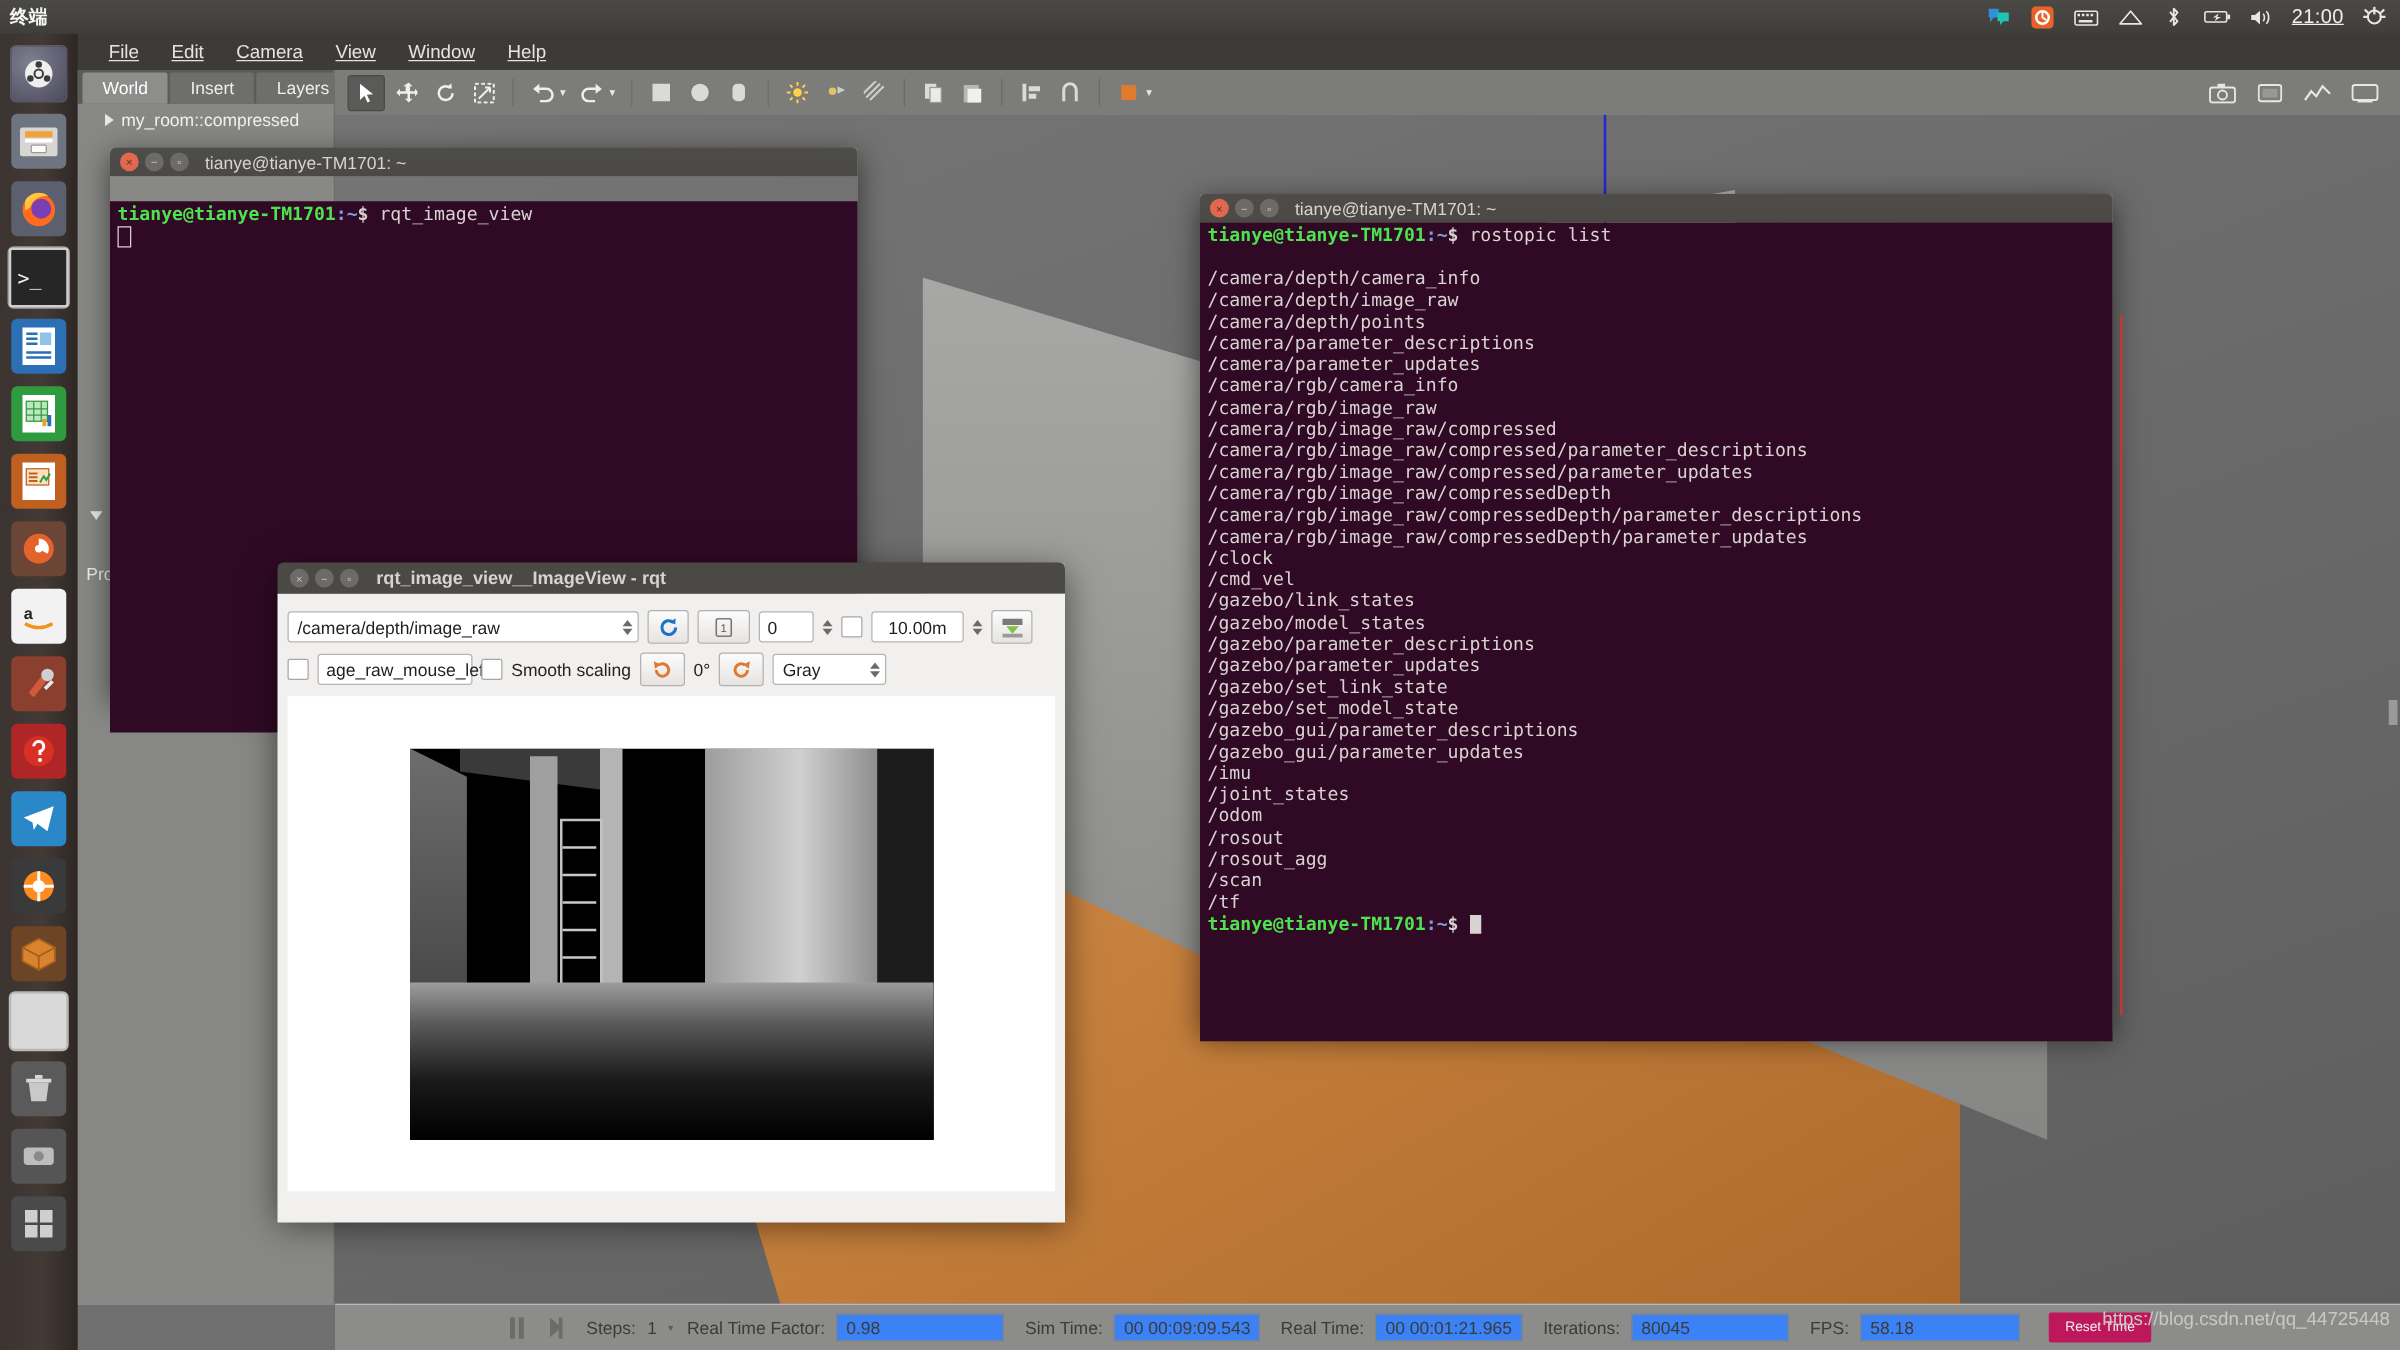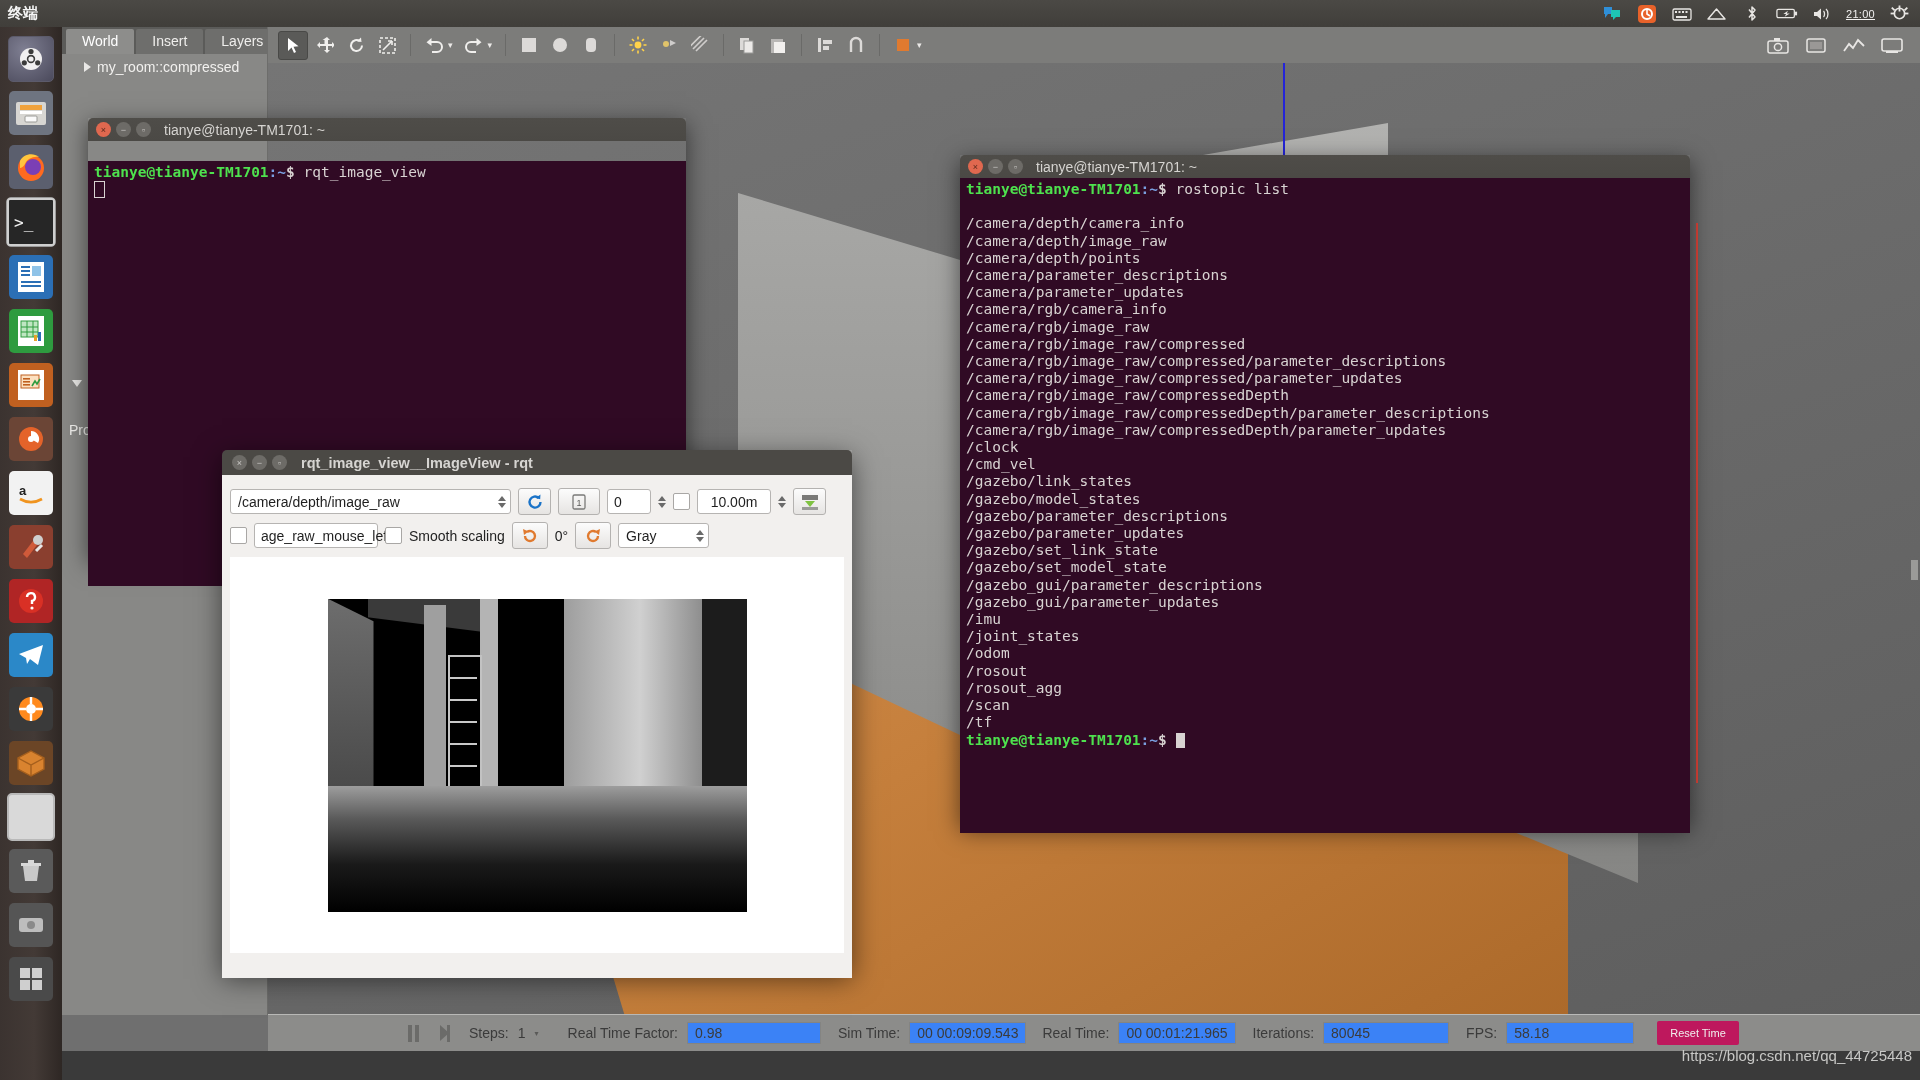--- a/index.html
+++ b/index.html
@@ -7,21 +7,21 @@
        font-family:"Liberation Sans",sans-serif;font-size:16px;
        -webkit-font-smoothing:antialiased;}
 
   
   #top-panel{position:absolute;left:0;top:0;width:1920px;height:27px;
     background:linear-gradient(180deg,#4b4945 0%,#403e3a 100%);
     color:#f2f1f0;display:flex;align-items:center;z-index:200;}
   #top-panel .app-name{margin-left:8px;font-size:15px;font-weight:bold;color:#f5f5f5;}
   #tray{margin-left:auto;display:flex;align-items:center;gap:13px;padding-right:10px;}
   #tray .tico{width:22px;height:20px;display:flex;align-items:center;justify-content:center;}
-  #tray .clock{font-size:11px;color:#f2f1f0;letter-spacing:.3px;text-decoration:underline;}
+  #tray .clock{font-size:16px;color:#f2f1f0;letter-spacing:.3px;text-decoration:underline;}
 
   
   #launcher{position:absolute;left:0;top:27px;width:62px;height:1053px;
     background:linear-gradient(90deg,#3b3330 0%,#433a36 55%,#2e2724 100%);
     z-index:190;padding-top:6px;}
   .lbtn{width:48px;height:48px;margin:5px auto 6px auto;border-radius:5px;
         display:flex;align-items:center;justify-content:center;position:relative;}
   .lbtn .g{width:44px;height:44px;border-radius:5px;display:flex;align-items:center;
         justify-content:center;font-size:24px;color:#fff;}
 
@@ -379,20 +379,28 @@
             <rect x="2" y="14" width="10" height="10"></rect>
             <rect x="14" y="14" width="10" height="10"></rect>
           </g>
         </svg>
     </span>
   </div>
 </div>
 
 <div id="gazebo">
 
+  <div id="gz-menubar">
+    <span class="mi"><u>File</u></span>
+    <span class="mi"><u>Edit</u></span>
+    <span class="mi"><u>Camera</u></span>
+    <span class="mi"><u>View</u></span>
+    <span class="mi"><u>Window</u></span>
+    <span class="mi"><u>Help</u></span>
+  </div>
 
   <div id="gz-body">
 
     <div id="gz-left">
       <div class="gz-tabs">
         <span class="gz-tab active">World</span>
         <span class="gz-tab">Insert</span>
         <span class="gz-tab">Layers</span>
       </div>
       <div class="tree-row">
@@ -578,21 +586,21 @@
           <i></i>
           <i></i>
         </span>
       <span style="display:flex;align-items:center;margin-left:12px;">
         <span class="step"></span>
           <span class="stepbar"></span>
       </span>
       <span style="margin-left:10px;">Steps:</span>
       <span>1</span>
       <span class="sbcaret">▾</span>
-      <span style="margin-left:20px;text-align:center;">Real Time Factor:</span>
+      <span style="margin-left:2px;text-align:center;">Real Time Factor:</span>
       <span class="fld" style="width:118px;">0.98</span>
       <span style="margin-left:8px;">Sim Time:</span>
       <span class="fld">00 00:09:09.543</span>
       <span style="margin-left:7px;">Real Time:</span>
       <span class="fld">00 00:01:21.965</span>
       <span style="margin-left:8px;">Iterations:</span>
       <span class="fld" style="width:110px;">80045</span>
       <span style="margin-left:8px;">FPS:</span>
       <span class="fld" style="width:112px;">58.18</span>
       <span id="reset-time" style="margin-left:14px;">Reset Time</span>

